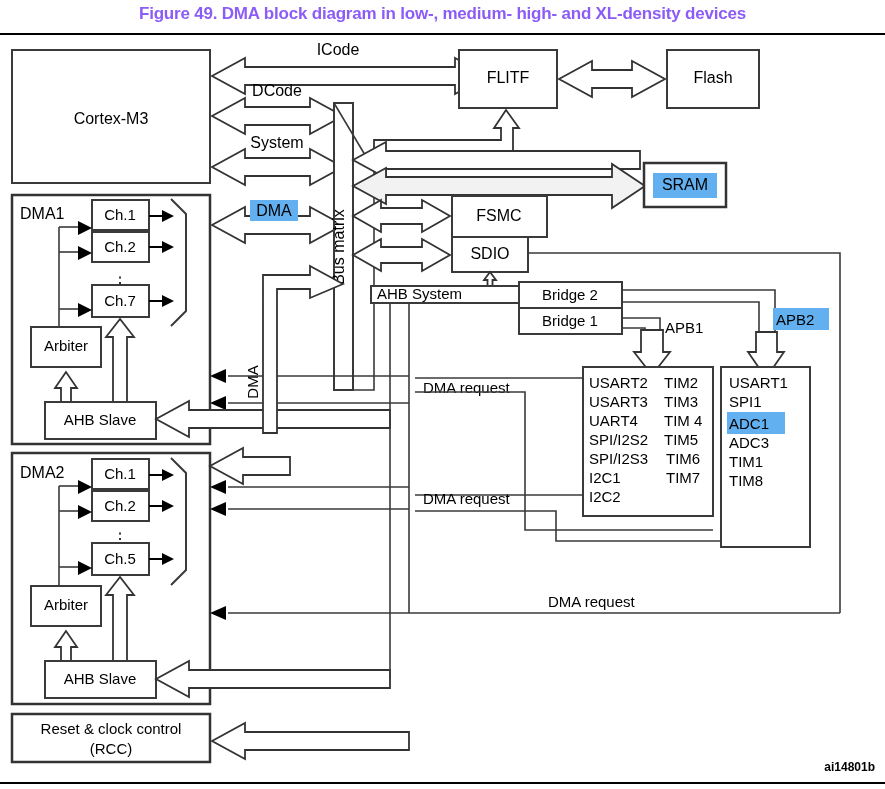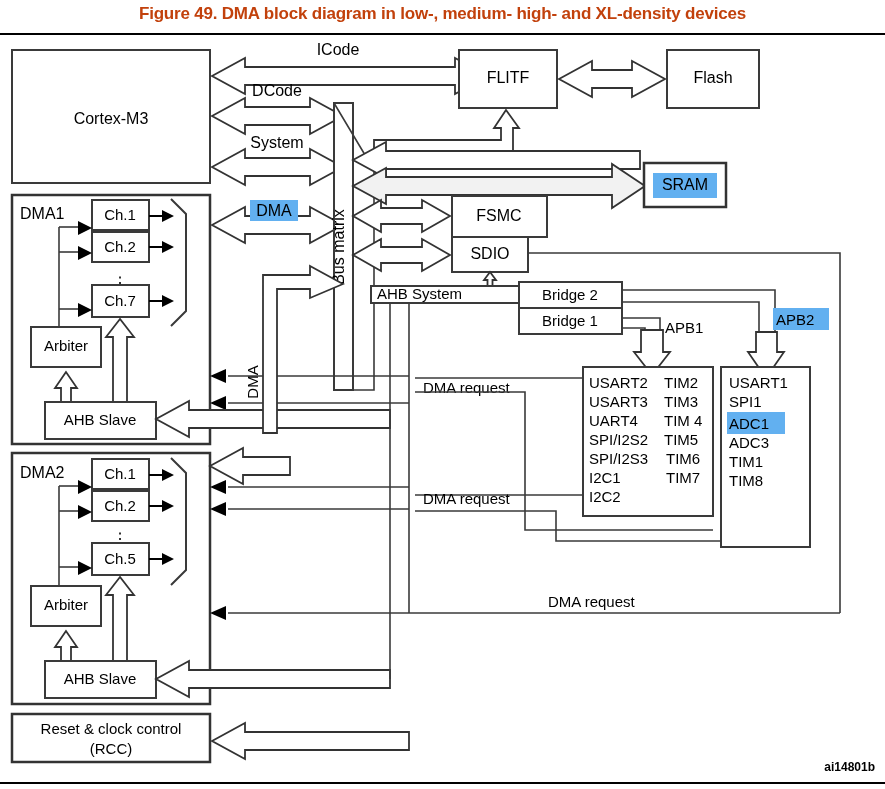--- a/index.html
+++ b/index.html
@@ -1,20 +1,20 @@
 <!DOCTYPE html>
 <html><head>
 <meta charset="utf-8">
 <style>
   html,body{margin:0;padding:0;background:#fff;}
   body{width:885px;height:789px;font-family:"Liberation Sans",sans-serif;}
   #stage{position:relative;width:885px;height:789px;overflow:hidden;background:#fff;}
   #title{
     position:absolute;left:0;top:4px;width:885px;text-align:center;
-    font:bold 17px "Liberation Sans",sans-serif;color:#c2410c;letter-spacing:-0.2px;
+    font:bold 17px "Liberation Sans",sans-serif;color:#8b5cf6;letter-spacing:-0.2px;
   }
   #rule-top{position:absolute;left:0;top:33px;width:885px;height:2px;background:#000;}
   #rule-bot{position:absolute;left:0;top:782px;width:885px;height:2px;background:#000;}
   #figid{
     position:absolute;right:10px;top:760px;
     font:bold 12px "Liberation Sans",sans-serif;color:#000;text-align:right;
   }
   svg{position:absolute;left:0;top:0;}
   .bx{fill:#fff;stroke:#3a3a3a;stroke-width:2;}
   .bx-th{fill:#fff;stroke:#333;stroke-width:2.5;}

